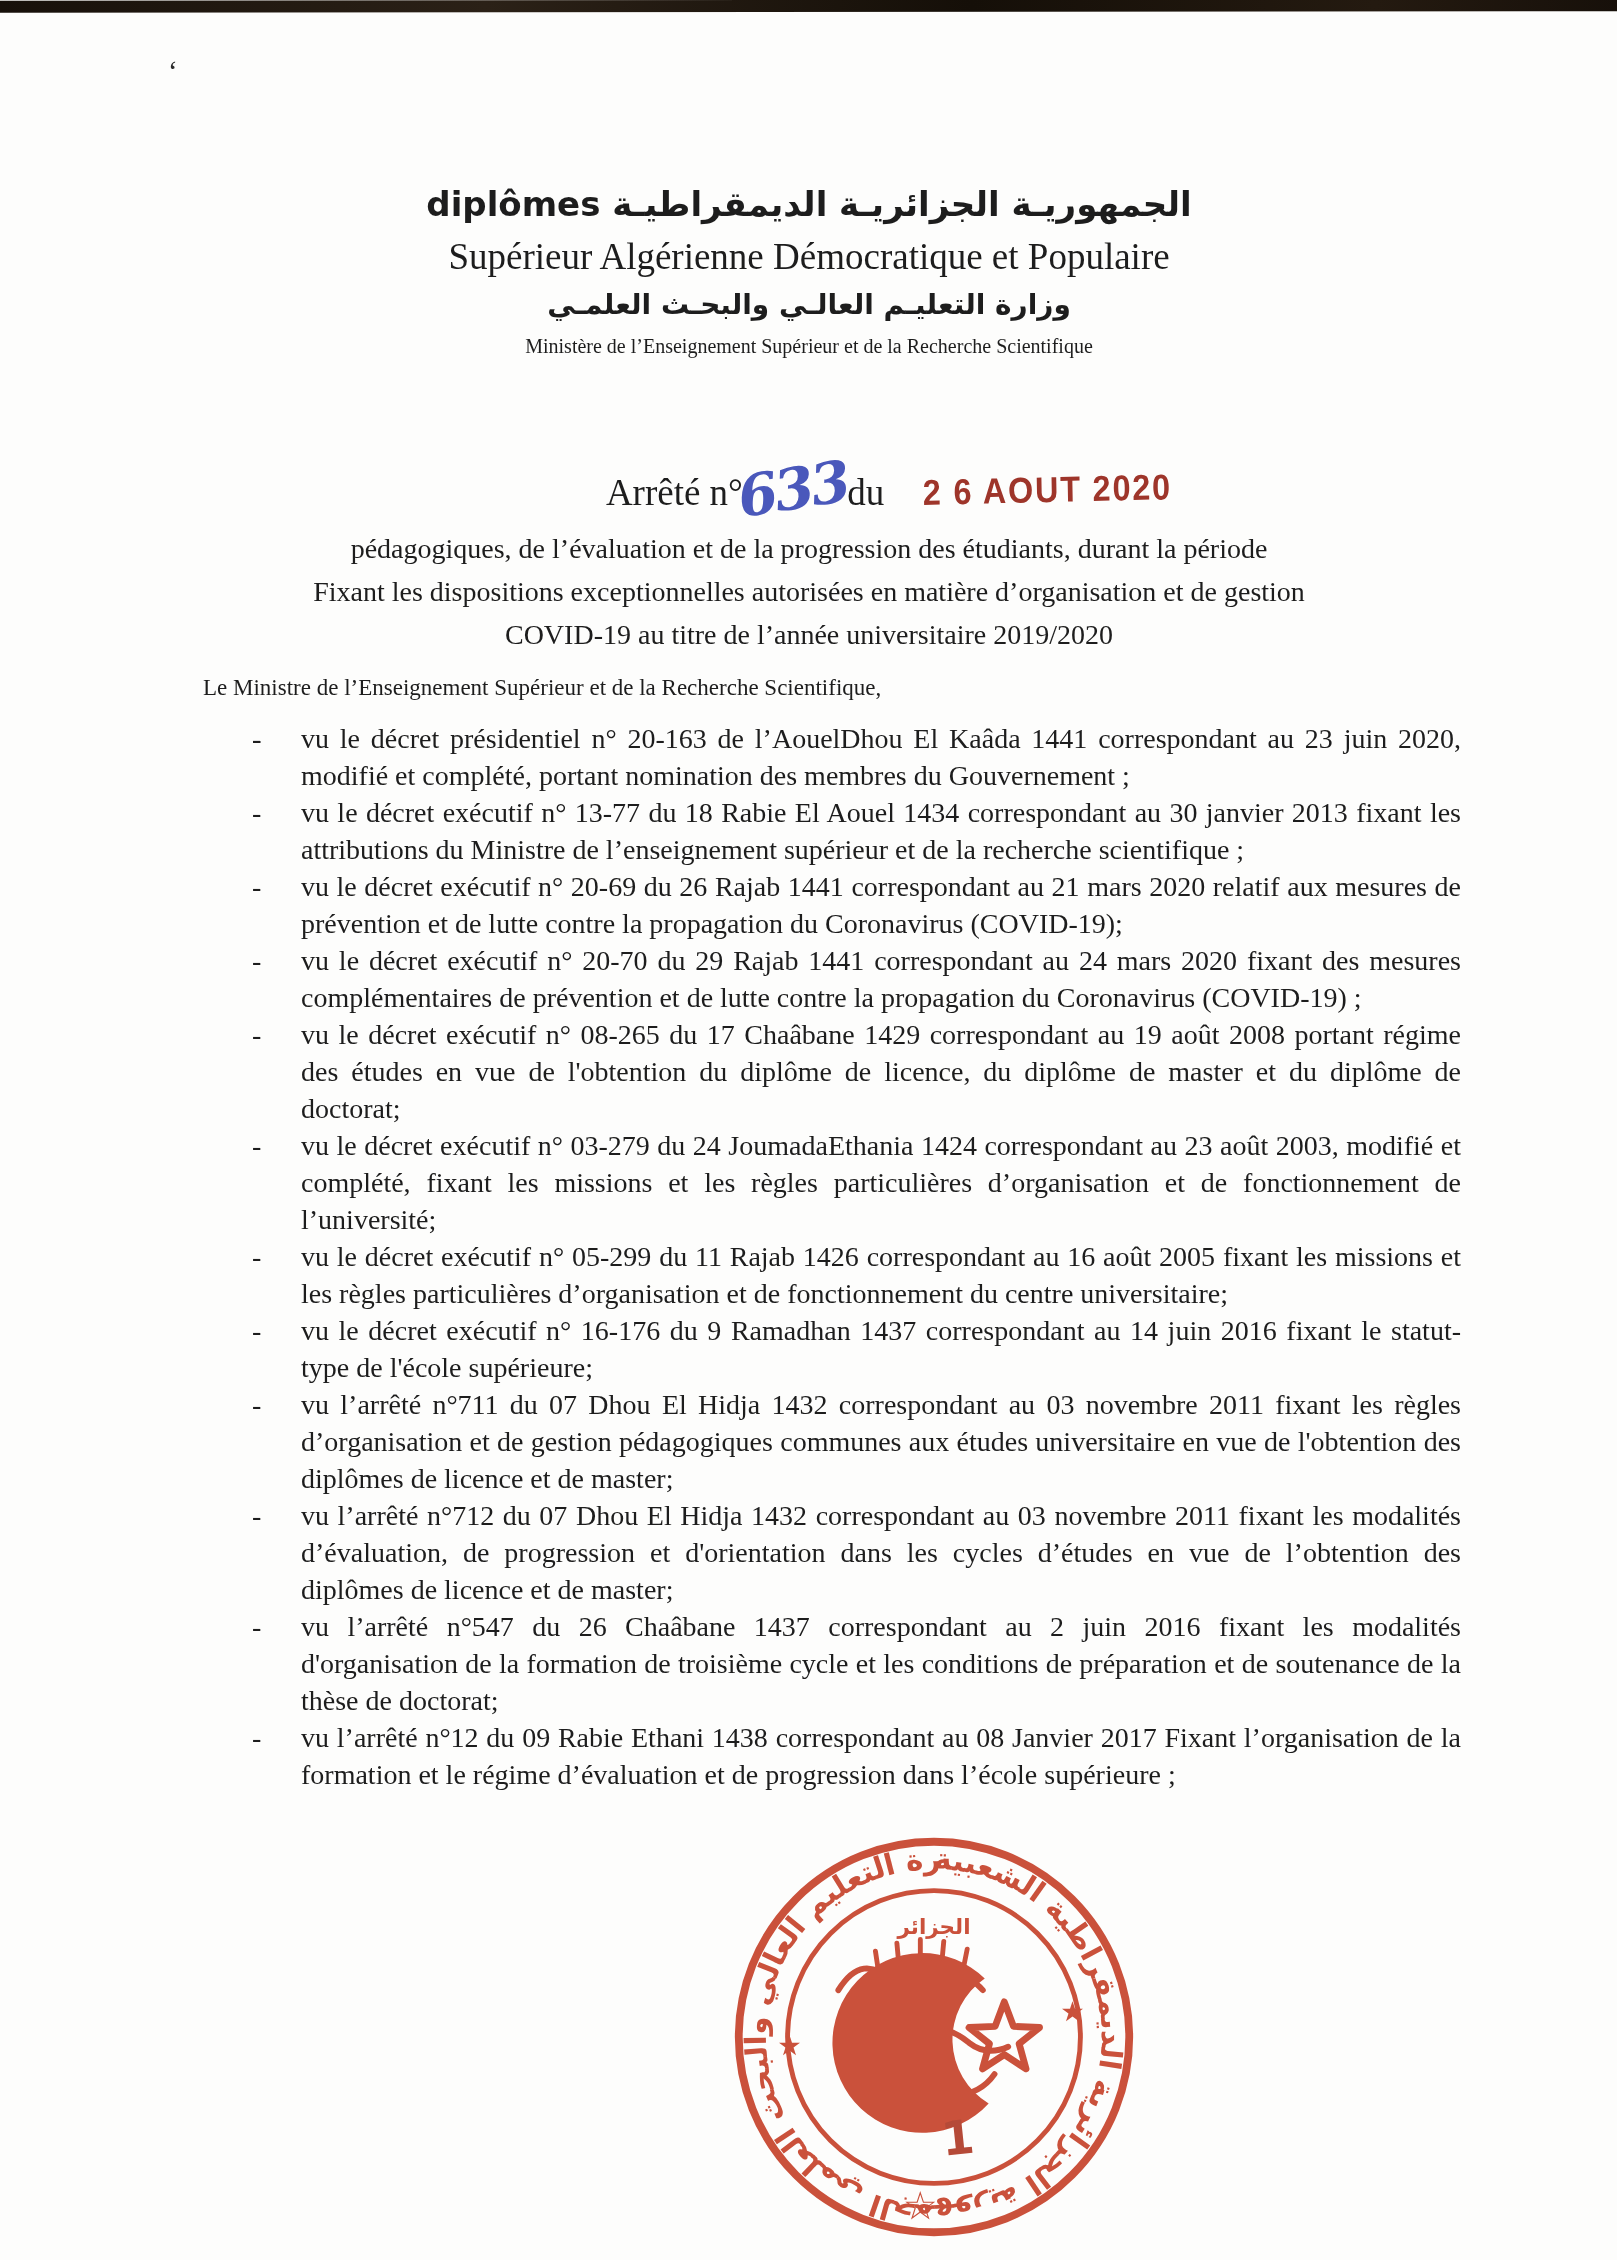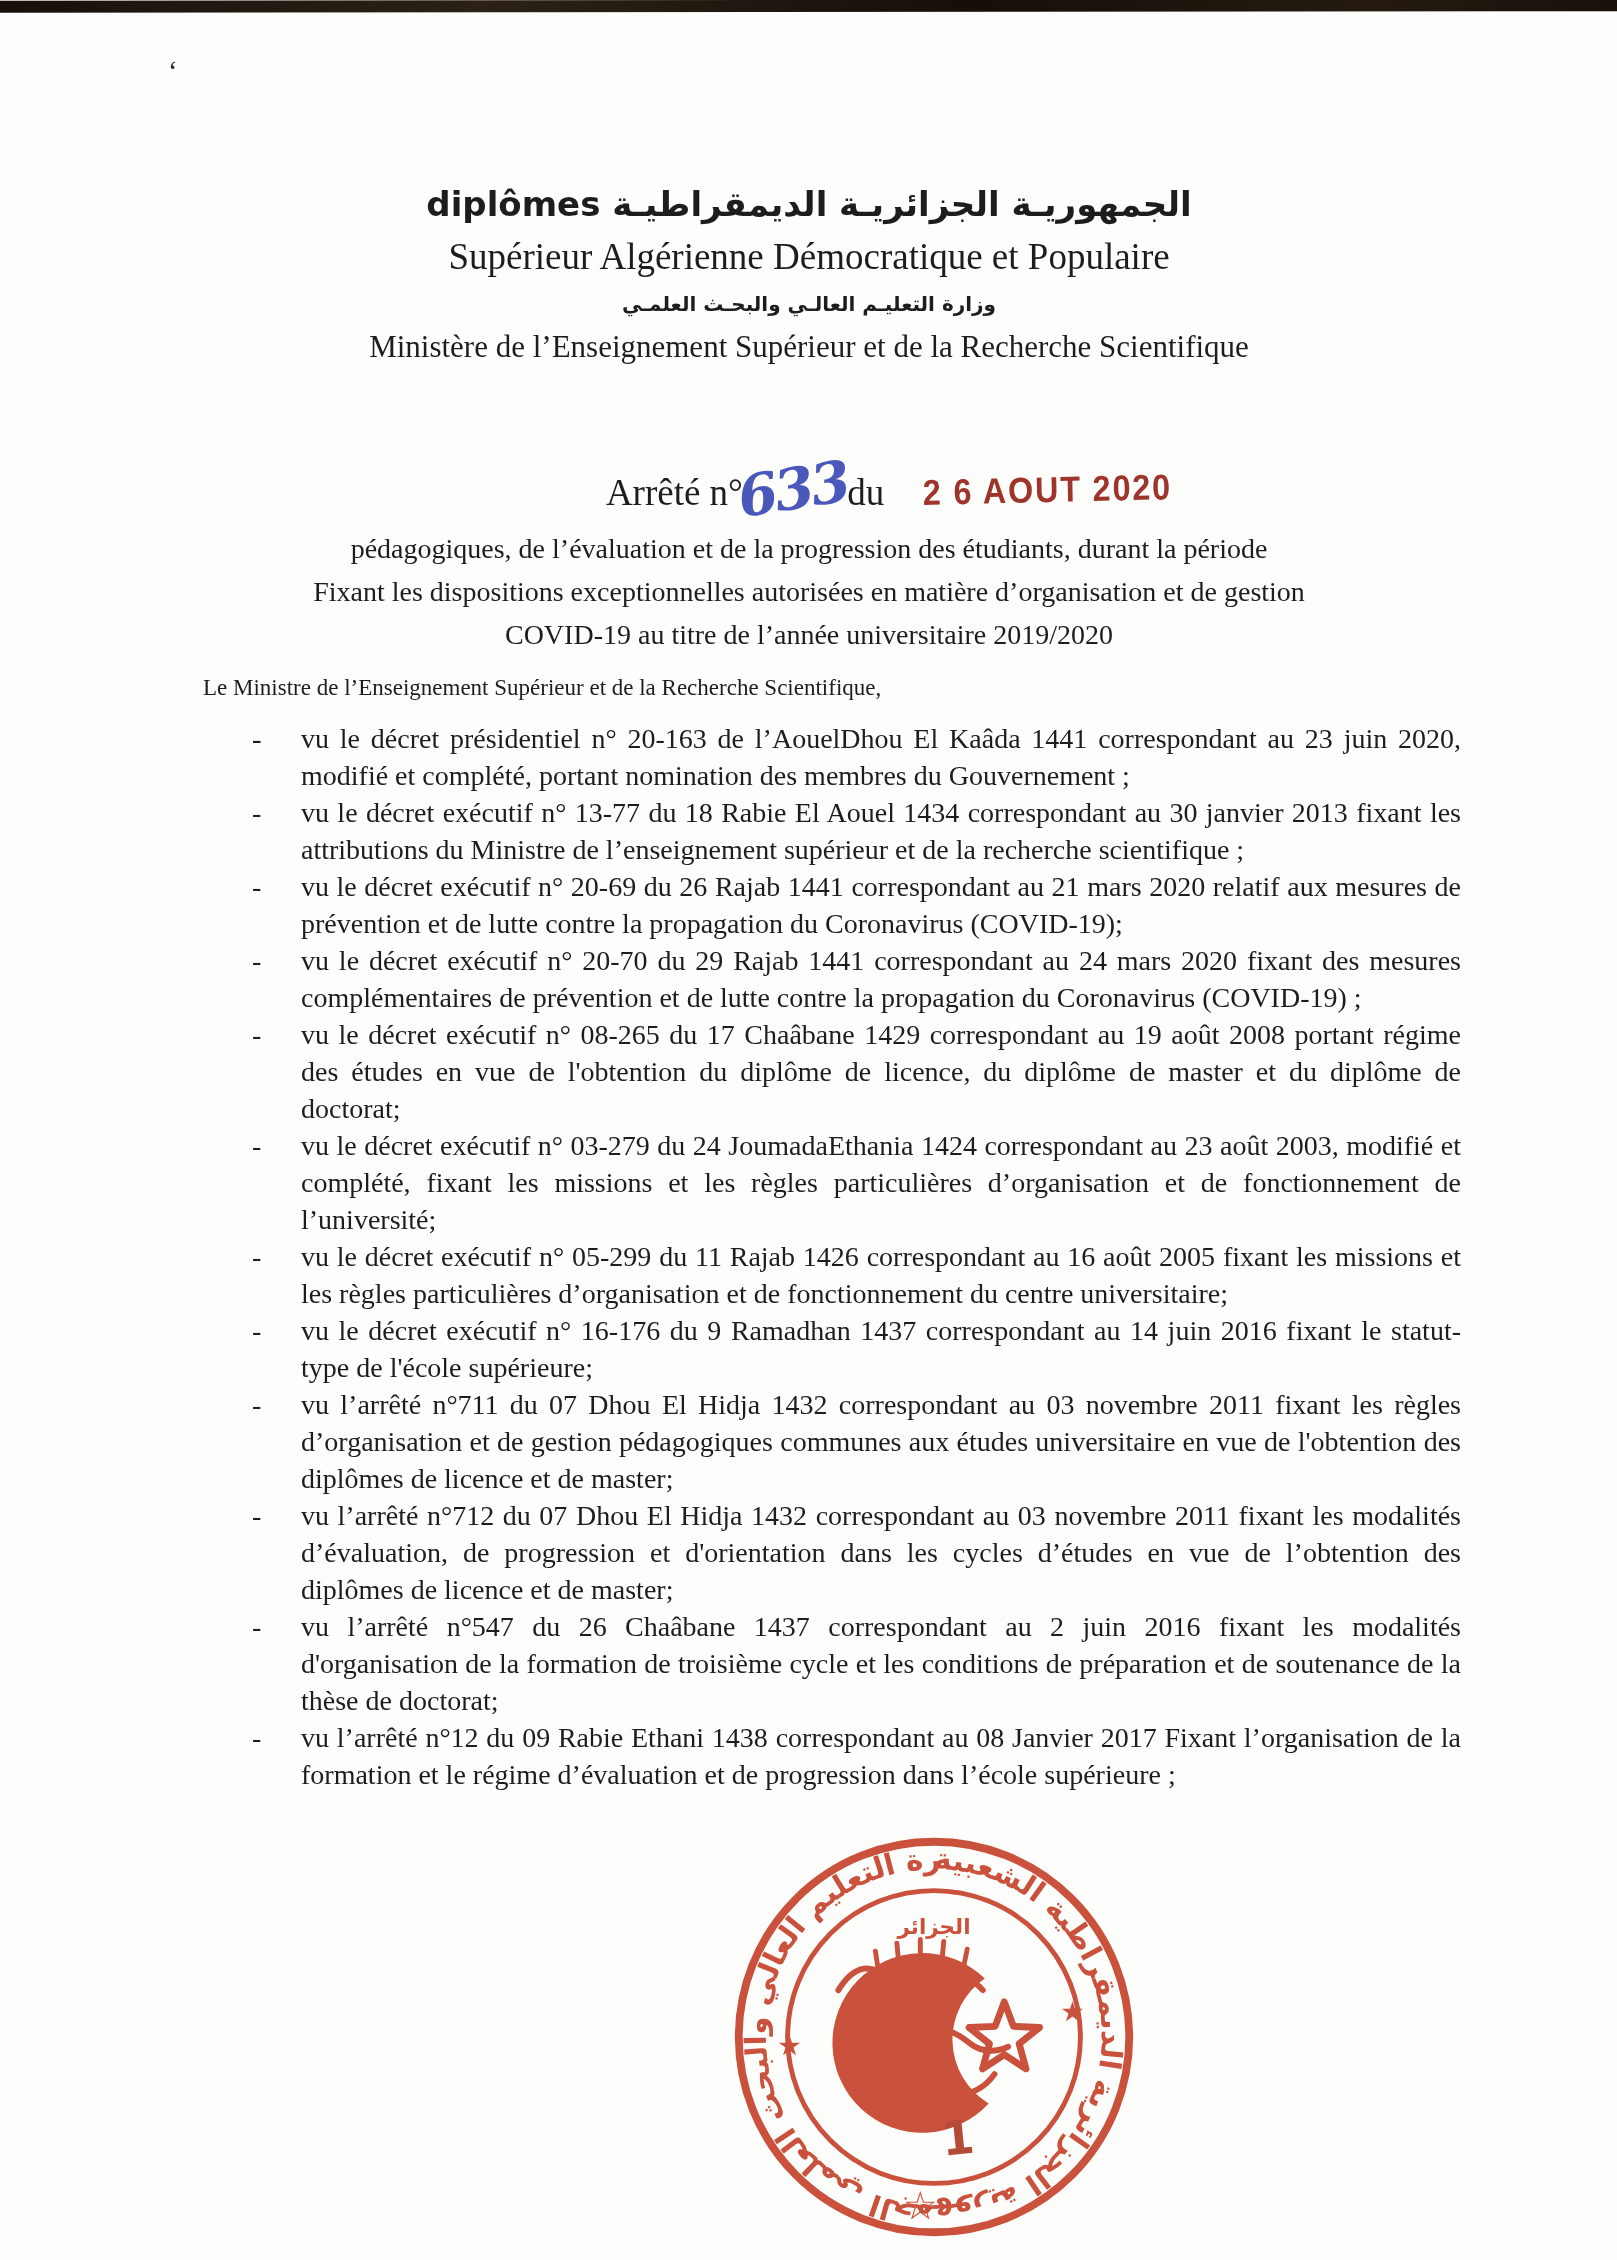--- a/index.html
+++ b/index.html
@@ -26,24 +26,24 @@
   }
   .header .ar1{
     font-family:"DejaVu Sans", sans-serif;font-weight:bold;
     font-size:34px;line-height:47px;direction:rtl;
   }
   .header .fr1{
     font-size:37px;line-height:49px;margin-top:3.9px;
   }
   .header .ar2{
     font-family:"DejaVu Sans", sans-serif;font-weight:bold;
-    font-size:20px;line-height:39px;margin-top:3.9px;direction:rtl;
+    font-size:28px;line-height:39px;margin-top:3.9px;direction:rtl;
   }
   .header .fr2{
-    font-size:31px;line-height:41px;margin-top:2px;
+    font-size:20px;line-height:41px;margin-top:2px;
   }
   .decree-row{
     position:absolute;top:451px;left:0;width:100%;
     display:flex;justify-content:center;align-items:baseline;
     transform:translateX(76px);
   }
   .decree-prefix,.decree-du{font-size:37px;margin-left:22px;}
   .decree-number{
     font-family:"DejaVu Serif", serif;font-style:italic;font-weight:bold;
     font-size:57px;color:#4a58bb;letter-spacing:-2.9px;

